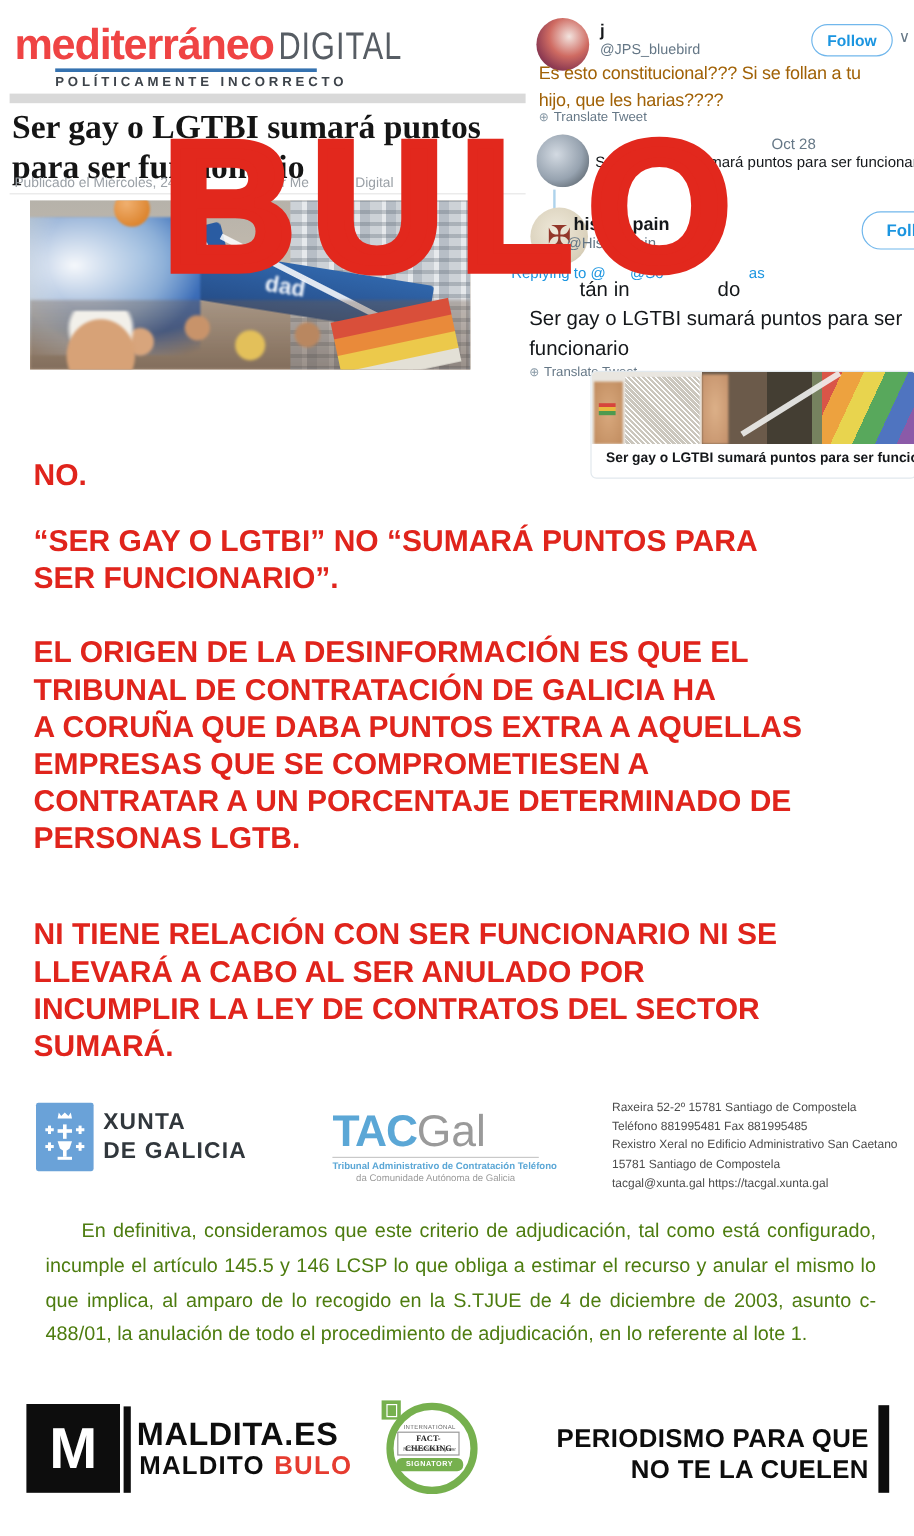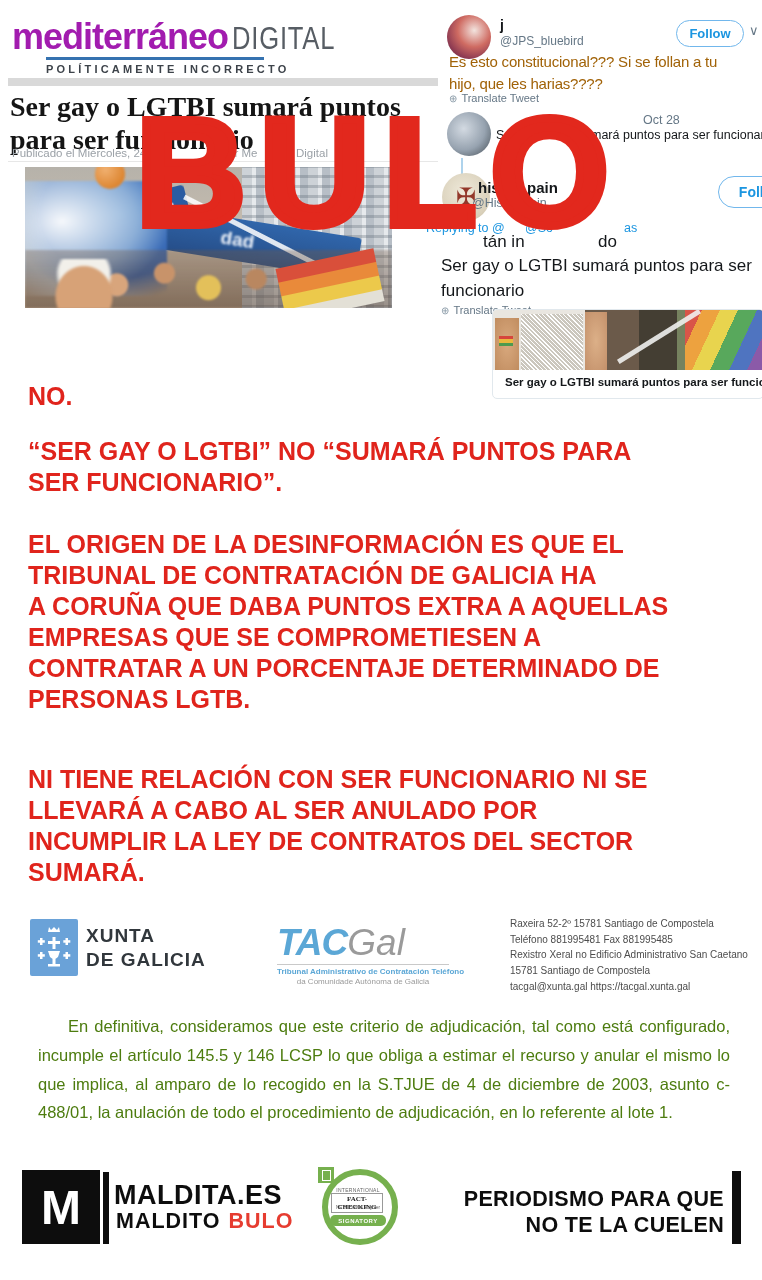--- a/index.html
+++ b/index.html
@@ -2,21 +2,21 @@
 <html><head>
 <meta charset="utf-8">
 <style>
   html,body{margin:0;padding:0;background:#fff;}
   #page{position:relative;width:762px;height:1280px;background:#fff;overflow:hidden;
         font-family:"Liberation Sans",sans-serif;color:#14171a;}
   .ab{position:absolute;}
 
   
   .brand-row{left:12px;top:16px;display:flex;align-items:baseline;white-space:nowrap;}
-  .brand-name{font-size:36px;font-weight:bold;color:#a21caf;letter-spacing:-1px;}
+  .brand-name{font-size:36px;font-weight:bold;color:#ef4444;letter-spacing:-1px;}
   .brand-suffix{font-size:32px;font-weight:400;color:#575d64;transform:scaleX(.8);transform-origin:left;letter-spacing:1px;margin-left:4px;}
   .brand-underline{left:46px;top:57px;width:218px;height:3px;background:#3572b0;}
   .brand-tagline{left:46px;top:63px;font-size:11px;font-weight:bold;letter-spacing:3.2px;color:#3d434a;}
   .gray-bar{left:8px;top:78px;width:430px;height:8px;background:#d9d9d9;}
   .headline{left:10px;top:90px;width:432px;font-family:"Liberation Serif",serif;font-weight:bold;
             font-size:28px;line-height:33px;color:#151515;}
   .datefrag{top:147px;font-size:11.5px;color:#9ba1a7;}
   .df-l{left:12px;} .df-m{left:228px;} .df-r{left:296px;}
   .date-rule{left:8px;top:161px;width:430px;height:1px;background:#e7e7e7;}
 
@@ -121,21 +121,21 @@
   .v-no{left:28px;top:381px;}
   .v-p1{left:28px;top:436px;}
   .v-p2{left:28px;top:529px;}
   .v-p3{left:28px;top:764px;}
   .red div{display:block;}
 
   
   .xunta-box{left:30px;top:919px;width:48px;height:57px;background:#6aa2d8;border-radius:2px;
      display:flex;align-items:center;justify-content:center;}
   .xunta-text{left:86px;top:924px;font-size:19px;line-height:24px;color:#31373c;letter-spacing:1px;font-weight:bold;}
-  .tacgal-row{left:277px;top:922px;display:flex;align-items:flex-end;white-space:nowrap;font-style:italic;}
+  .tacgal-row{left:277px;top:922px;display:flex;align-items:flex-end;white-space:nowrap;}
   .tac{font-size:37px;font-weight:bold;color:#5ba7d6;letter-spacing:-1px;}
   .gal{font-size:37px;font-weight:400;color:#9a9a9a;}
   .tacgal-rule{left:277px;top:964px;width:172px;height:1px;background:#c9c9c9;}
   .tacgal-sub1{left:277px;top:967px;width:172px;font-size:8px;font-weight:bold;color:#5ba7d6;white-space:nowrap;}
   .tacgal-sub2{left:277px;top:977px;width:172px;font-size:8px;color:#9a9a9a;text-align:center;white-space:nowrap;}
   .contact{left:510px;top:916px;font-size:10px;line-height:15.7px;color:#4c4c4c;white-space:nowrap;}
 
   
   .quote{left:38px;top:1012px;width:692px;font-size:16.5px;line-height:28.8px;color:#4d7c0f;
      text-align:justify;text-indent:30px;}

